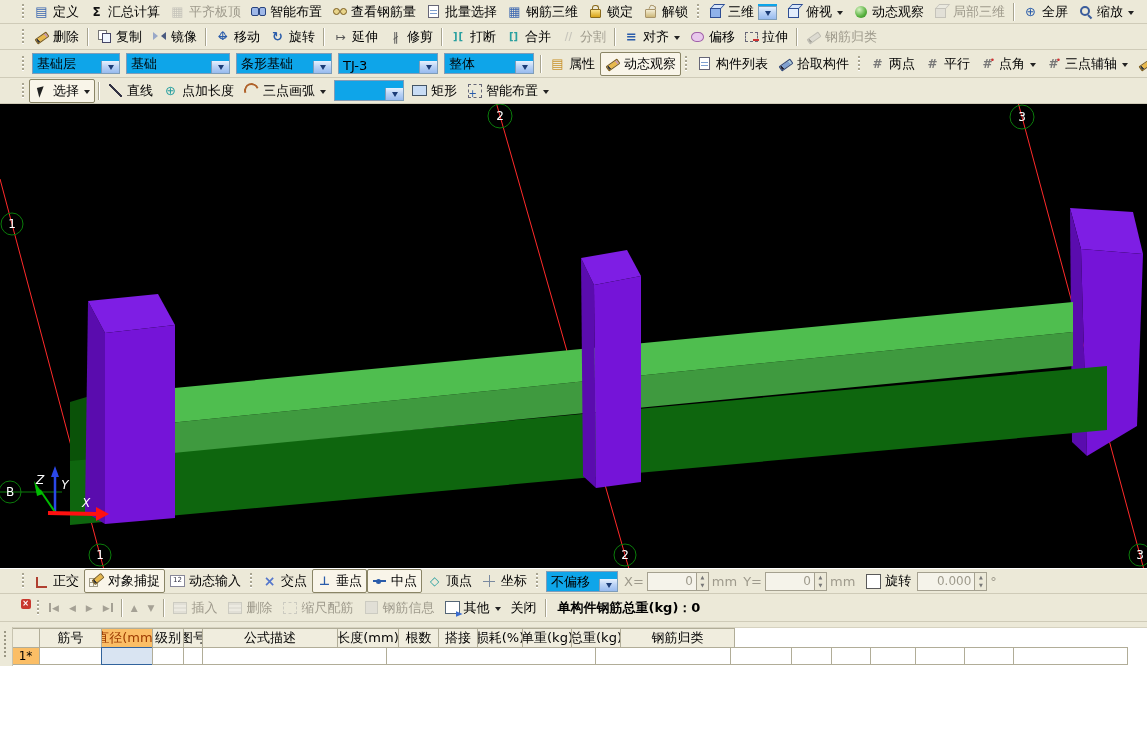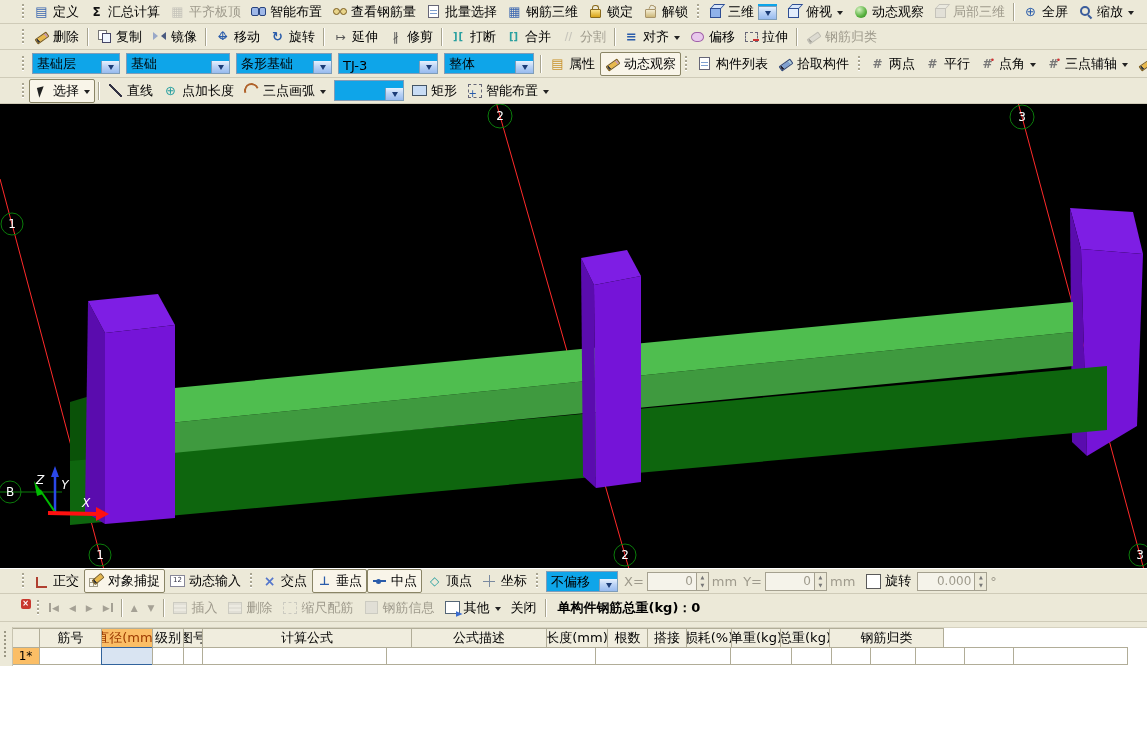--- a/index.html
+++ b/index.html
@@ -623,21 +623,20 @@
 
   <div id="tablearea">
     <div class="ttop"></div>
     <div class="tstrip"></div>
     <div class="hrow">
       <div class="hc w0"></div>
       <div class="hc w1">筋号</div>
       <div class="hc w2 hot">直径(mm)</div>
       <div class="hc w3">级别</div>
       <div class="hc w4">图号</div>
-      <div class="hc w6">计算公式</div>
       <div class="hc w7">公式描述</div>
       <div class="hc w8">长度(mm)</div>
       <div class="hc w9">根数</div>
       <div class="hc w10">搭接</div>
       <div class="hc w11">损耗(%)</div>
       <div class="hc w12">单重(kg)</div>
       <div class="hc w13">总重(kg)</div>
       <div class="hc w14">钢筋归类</div>
     </div>
     <div class="drow">

